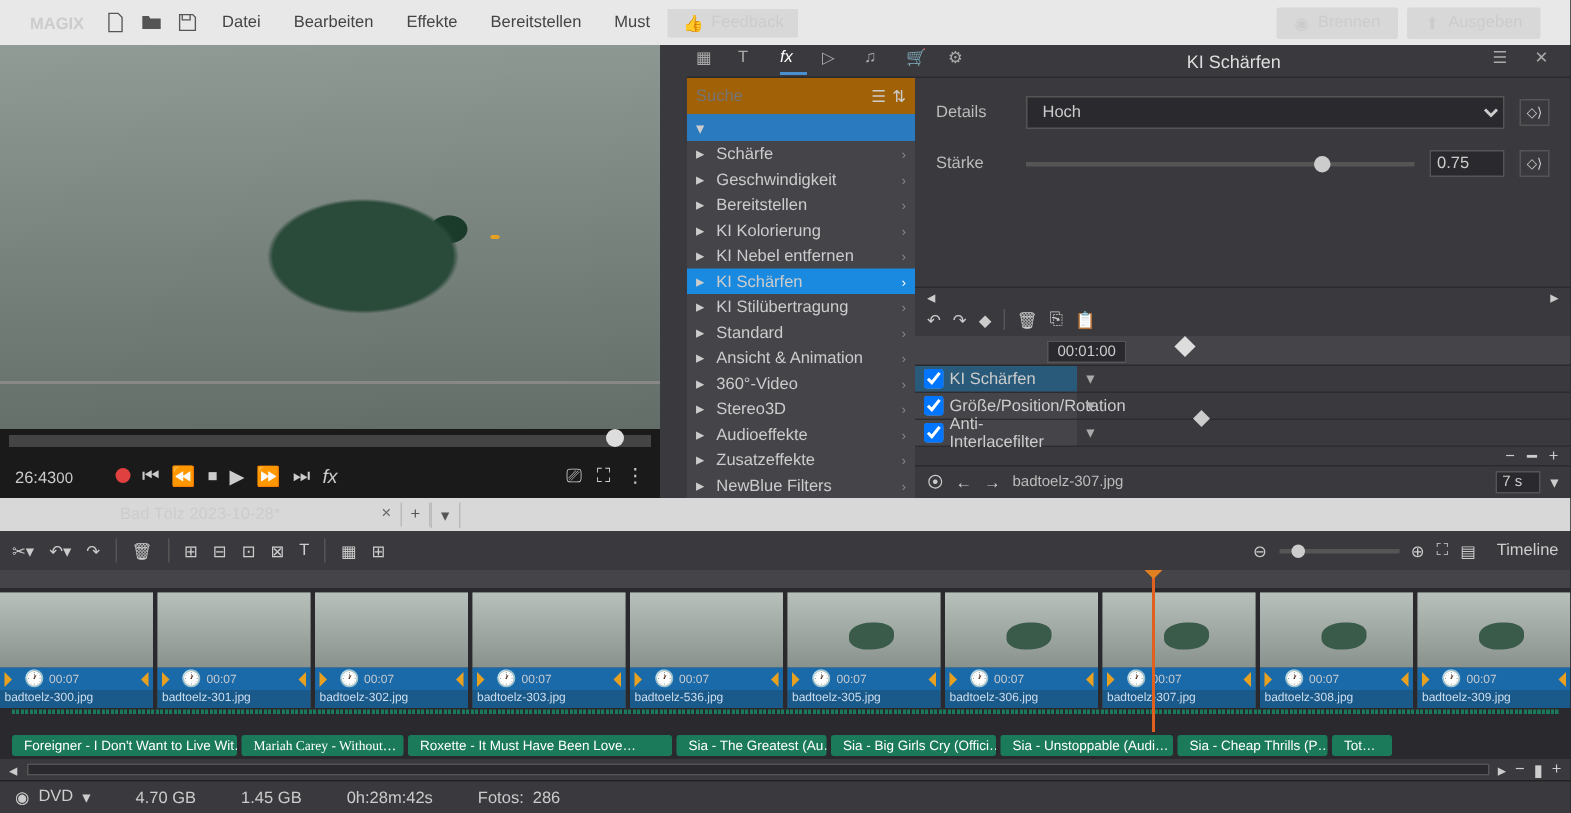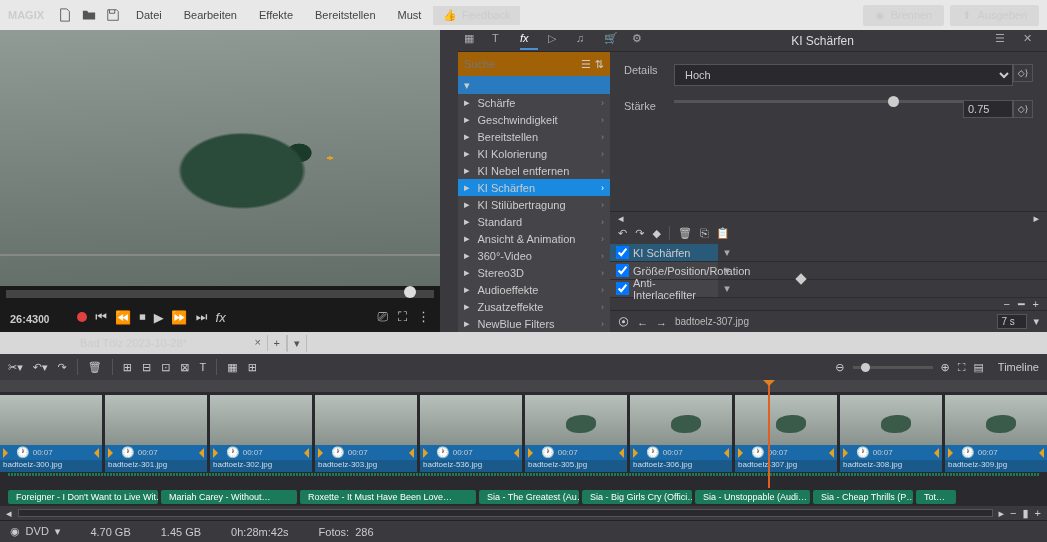--- a/index.html
+++ b/index.html
@@ -1,32 +1,32 @@
 <!DOCTYPE html>
 <html><head>
 <meta charset="utf-8">
 <style>
 *{margin:0;padding:0;box-sizing:border-box;font-family:"Segoe UI",Arial,sans-serif;font-size:11px;color:#ccc;user-select:none}
 body{background:#2a2a2e;width:1047px;height:542px;overflow:hidden;position:relative}
-.topbar{height:30px;background:#e8e8e8;display:flex;align-items:center;padding:0 8px;gap:2px}
+.topbar{height:30px;background:#e8e8e8;display:flex;align-items:center;padding:0 20px;gap:2px}
 .topbar .logo{font-weight:bold;color:#333;margin-right:8px;font-size:12px}
 .topbar .ticon{width:22px;height:22px;display:flex;align-items:center;justify-content:center;color:#555;cursor:pointer}
 .topbar .mitem{padding:4px 10px;color:#444;cursor:pointer}
 .topbar .feedback{background:#d8d8d8;padding:3px 10px;display:flex;align-items:center;gap:5px;color:#444}
 .topbar .right{margin-left:auto;display:flex;gap:6px}
 .topbar .rbtn{background:#d8d8d8;padding:4px 12px;display:flex;align-items:center;gap:6px;color:#444;border-radius:2px}
 .main{display:flex;height:302px}
 .preview{width:440px;background:#1a1a1a;display:flex;flex-direction:column}
 .preview-img{flex:1;background:linear-gradient(135deg,#7a8a85,#5a6a65);position:relative;overflow:hidden}
 .preview-img::before{content:"";position:absolute;inset:0;background:radial-gradient(ellipse 200px 120px at 55% 55%,#2a4a3a 30%,transparent 32%),radial-gradient(ellipse 40px 30px at 68% 48%,#1a3a2a 30%,transparent 32%),radial-gradient(ellipse 10px 5px at 75% 50%,#e8a020 30%,transparent 32%),linear-gradient(180deg,rgba(150,160,155,0.8),rgba(100,110,105,0.9))}
 .preview-img::after{content:"";position:absolute;left:0;right:0;bottom:30px;height:2px;background:#888}
 .scrubber{height:8px;background:#444;position:relative;margin:4px 6px}
 .scrubber-handle{position:absolute;left:93%;top:-4px;width:12px;height:12px;border-radius:50%;background:#ddd}
 .transport{height:30px;display:flex;align-items:center;padding:0 10px;gap:8px}
-.tc{font-size:15px;color:#ddd;font-weight:700}
+.tc{font-size:15px;color:#ddd;font-weight:400}
 .tc small{font-size:10px}
 .rec{width:10px;height:10px;border-radius:50%;background:#e04040;margin-left:20px}
 .tbtn{color:#ccc;cursor:pointer;font-size:13px}
 .transport .right{margin-left:auto;display:flex;gap:10px}
 .mid{width:18px;background:#3a3a3e;display:flex;flex-direction:column;align-items:center;padding-top:6px;gap:8px}
 .sidepanel{flex:1;display:flex;flex-direction:column;background:#3a3a3e}
 .sp-tabs{height:24px;display:flex;align-items:center;padding:0 6px;gap:10px;border-bottom:1px solid #2a2a2e}
 .sp-tabs .tab{width:18px;height:18px;cursor:pointer;color:#aaa}
 .sp-tabs .tab.active{color:#fff;border-bottom:2px solid #4a90d0}
 .sp-body{flex:1;display:flex}
@@ -34,21 +34,21 @@
 .fx-search{height:24px;background:#a16207;padding:2px 6px;display:flex;align-items:center;color:#777}
 .fx-search input{background:transparent;border:none;outline:none;color:#ccc;width:80px}
 .fx-search .ricons{margin-left:auto;display:flex;gap:4px}
 .fx-cat{height:18px;background:#2a7abf;display:flex;align-items:center;padding:0 6px;gap:6px;color:#fff}
 .fx-item{height:17px;display:flex;align-items:center;padding:0 6px;gap:8px;color:#ccc;cursor:pointer;font-size:10px}
 .fx-item .chev{margin-left:auto;font-size:9px;color:#888}
 .fx-item.sel{background:#1a8ae0;color:#fff}
 .fx-item.sel .chev{color:#fff}
 .fxdetail{flex:1;display:flex;flex-direction:column;background:#3a3a3e}
 .fxd-body{padding:12px 14px}
-.fxrow{display:flex;align-items:flex-start;gap:0;margin-bottom:14px}
+.fxrow{display:flex;align-items:center;gap:10px;margin-bottom:14px}
 .fxrow .lbl{width:50px;font-size:11px;color:#bbb}
 .fxrow select{flex:1;background:#2a2a2e;border:1px solid #555;color:#ccc;padding:3px 6px;outline:none}
 .fxrow .kf{width:20px;height:18px;border:1px solid #555;display:flex;align-items:center;justify-content:center;font-size:9px;cursor:pointer}
 .fxrow .slider{flex:1;height:3px;background:#555;position:relative}
 .fxrow .slider-h{position:absolute;left:74%;top:-4px;width:11px;height:11px;border-radius:50%;background:#ccc}
 .fxrow input[type=text]{width:50px;background:#2a2a2e;border:1px solid #555;color:#ccc;padding:2px 4px;text-align:left;outline:none}
 .arrow-anno{position:absolute;left:540px;top:70px;pointer-events:none}
 .kf-panel{border-top:1px solid #2a2a2e}
 .kf-tools{height:22px;display:flex;align-items:center;padding:0 8px;gap:8px;background:#3a3a3e}
 .kf-tools .sep{width:1px;height:14px;background:#555}
@@ -292,20 +292,24 @@
             </div>
           <div class="kf-tools">
             <span>↶</span>
             <span>↷</span>
             <span>◆</span>
             <span class="sep"></span>
             <span>🗑</span>
             <span>⎘</span>
             <span>📋</span>
           </div>
+          <div class="kf-ruler">
+            <span class="tlabel">00:01:00</span>
+            <div class="phead"></div>
+          </div>
           <div class="kf-tracks" id="kftracks">
               <div class="kf-track">
                 <div class="tlbl">
                   <input type="checkbox" checked="" style="">
                   <span>KI Schärfen</span>
                 </div>
                 <span class="tdd">▾</span>
                 <div class="tarea">
                   <div class="ph"></div>
                 </div>
@@ -497,21 +501,21 @@
           <span class="clk">00:07</span>
           <span class="tri r"></span>
         </div>
         <div class="clip-name">badtoelz-309.jpg</div>
       </div>
     </div>
   <div style="height:3px;background:repeating-linear-gradient(90deg,#1a7a5a 0 2px,#2a2a2e 2px 3px);margin:1px 8px"></div>
 </div>
 <div class="audio-track" id="audtrack">
     <div class="aud" style="width: 150px;">Foreigner - I Don't Want to Live Wit…</div>
-    <div class="aud" style="width: 136px;">Mariah Carey - Without…</div>
+    <div class="aud" style="width: 108px; font-family: Liberation Serif, serif;">Mariah Carey - Without…</div>
     <div class="aud" style="width: 176px;">Roxette - It Must Have Been Love…</div>
     <div class="aud" style="width: 100px;">Sia - The Greatest (Au…</div>
     <div class="aud" style="width: 110px;">Sia - Big Girls Cry (Offici…</div>
     <div class="aud" style="width: 115px;">Sia - Unstoppable (Audi…</div>
     <div class="aud" style="width: 100px;">Sia - Cheap Thrills (P…</div>
     <div class="aud" style="width: 40px;">Tot…</div>
   </div>
 <div class="tl-scroll">
   <span>◂</span>
   <div class="sbar"></div>

